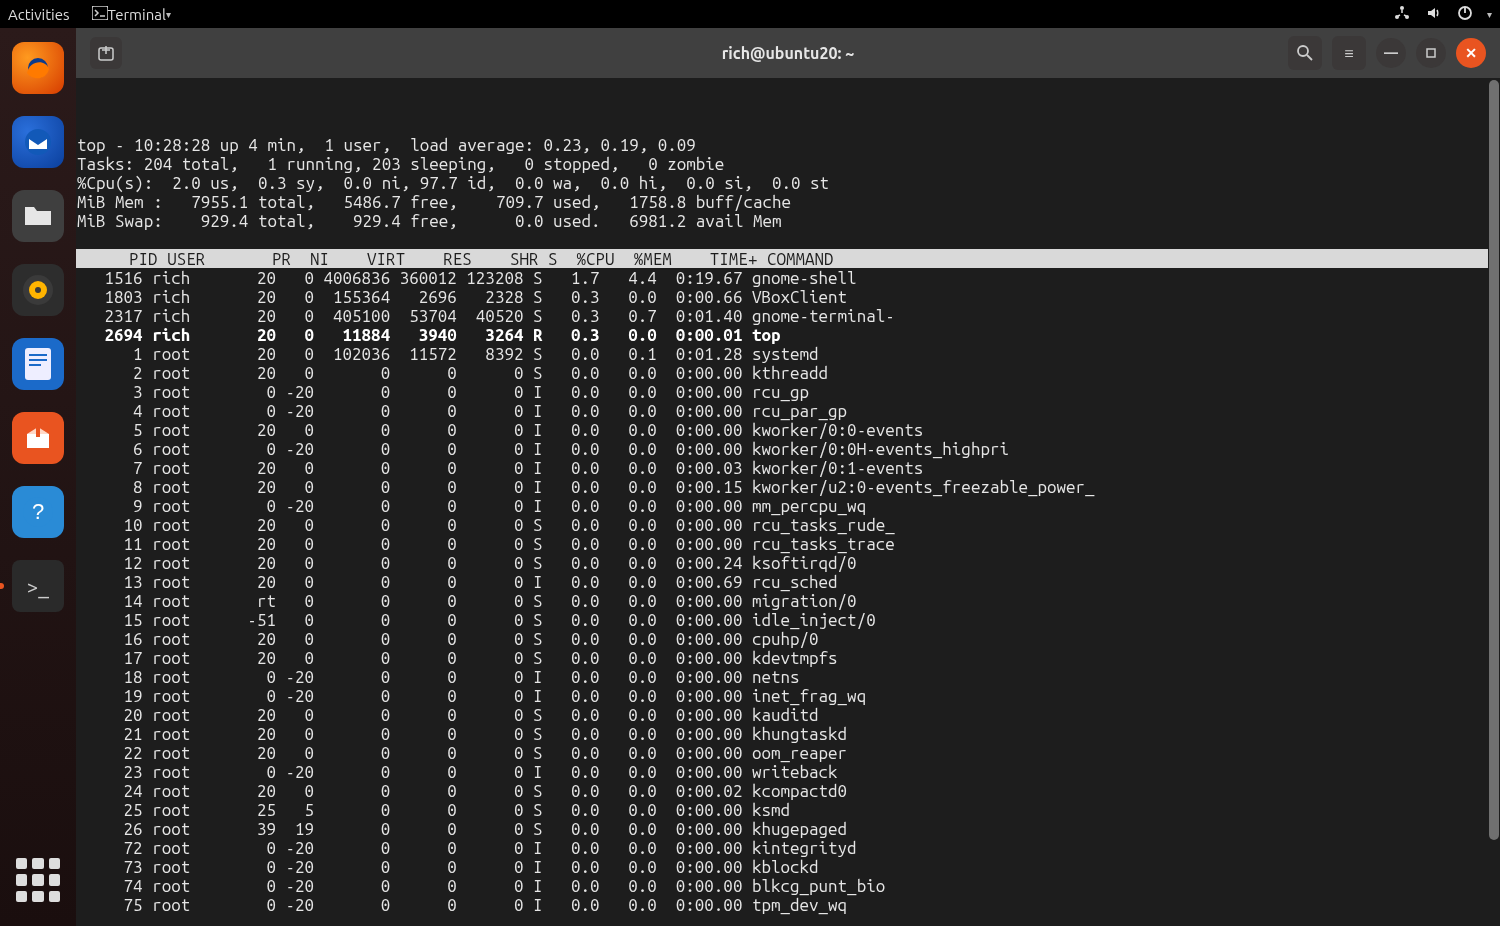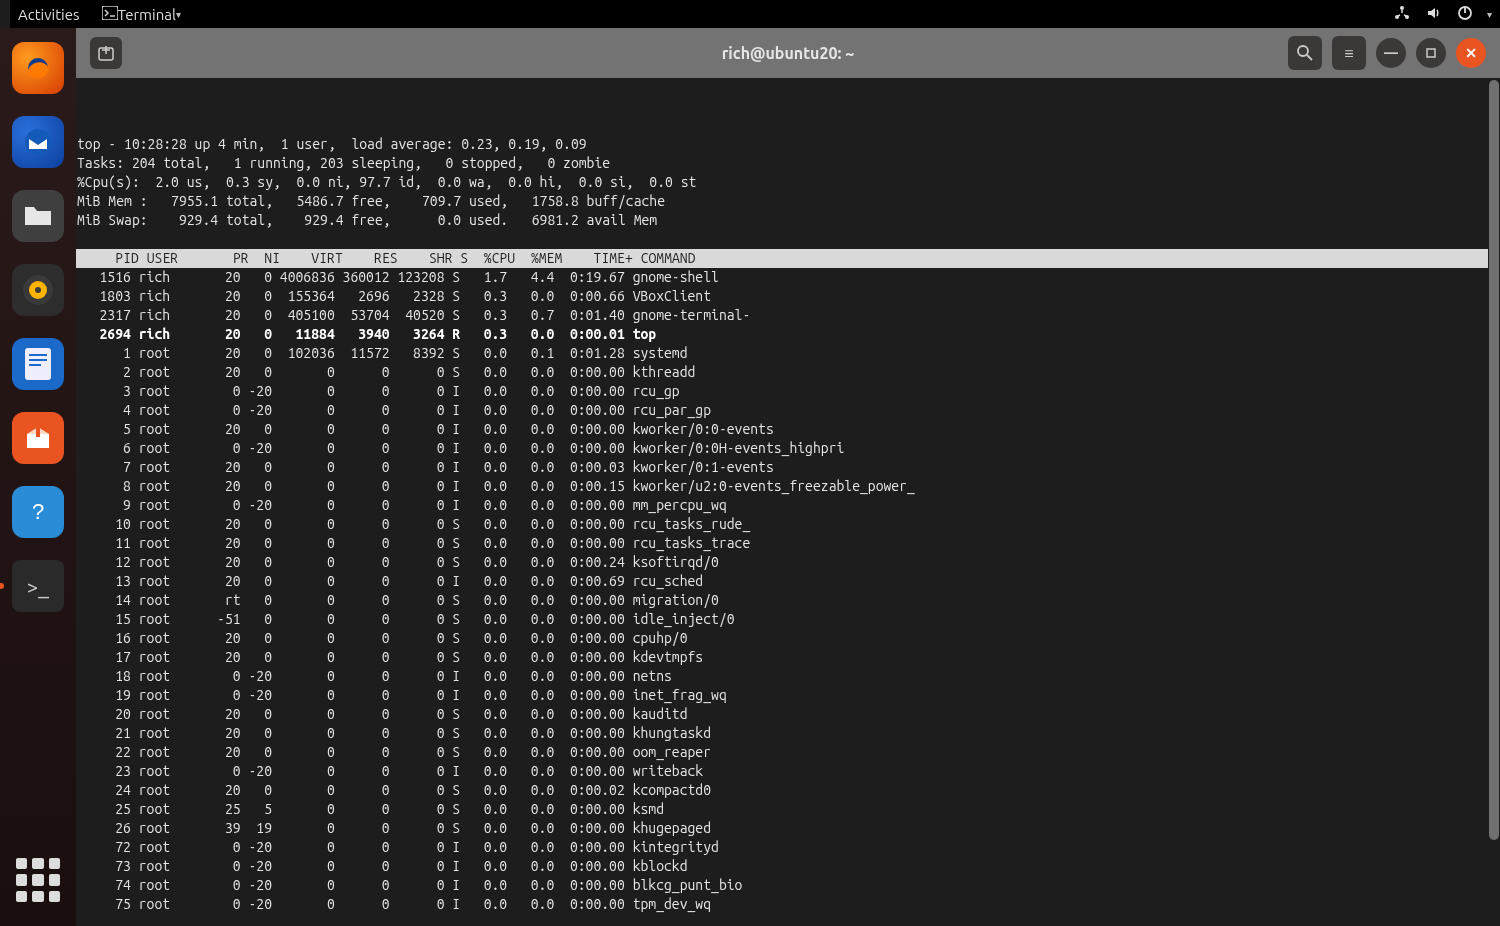--- a/index.html
+++ b/index.html
@@ -14,21 +14,20 @@
   
   #top-panel{
     height:28px;
     background:#000;
     color:#ddd;
     display:flex;
     align-items:center;
     padding:0 8px;
     font-family:Ubuntu,Arial,sans-serif;
     font-size:15px;
-    margin-left:10px;
   }
   #top-panel .left { display:flex;align-items:center;gap:22px;}
   #top-panel .right{ margin-left:auto;display:flex;align-items:center;gap:14px;}
   .app-menu{display:flex;align-items:center;gap:0;}
   .tri{font-size:10px;color:#bbb;}
   .status-icon{color:#ddd;}
   
   #dock{
     position:absolute; left:0; top:28px; bottom:0;
     width:76px;
@@ -60,21 +59,21 @@
   #dock .spacer{flex:1;}
   .app-grid{
     width:44px;height:44px;display:grid;
     grid-template-columns:repeat(3,1fr);grid-template-rows:repeat(3,1fr);
     gap:5px;margin-bottom:24px;
   }
   .app-grid span{background:#ddd;border-radius:2px;}
   
   #titlebar{
     position:absolute;left:76px;right:0;top:28px;height:50px;
-    background:#737373;color:#e6e6e6;
+    background:#404040;color:#e6e6e6;
     display:flex;align-items:center;padding:0 14px;
     font-family:Ubuntu,Arial,sans-serif;font-size:16px;font-weight:600;
   }
   #titlebar .new-tab{
     width:32px;height:32px;border-radius:6px;background:#3b3838;
     display:flex;align-items:center;justify-content:center;margin-right:auto;
     color:#ccc;font-size:18px;
   }
   #titlebar .title{position:absolute;left:50%;transform:translateX(-50%);}
   .win-btn{
@@ -83,27 +82,27 @@
     margin-left:10px;font-size:14px;
   }
   .win-btn.close{background:#e95420;color:#fff;}
   .hamburger{width:34px;height:34px;border-radius:6px;background:#3b3838;
     display:flex;align-items:center;justify-content:center;margin-left:10px;color:#ccc;}
   
   #term{
     position:absolute;left:76px;top:78px;right:0;bottom:0;
     background:#1d1d1d;color:#e6e6e6;
     font-family:"Ubuntu Mono","DejaVu Sans Mono",monospace;
-    line-height:19px;font-size:14px;
+    line-height:19px;font-size:17px;
     white-space:pre;
   }
   #term .summary{padding:0 0 0 1px;}
   #term .hdr{
     background:#d9d9d9;color:#1d1d1d;font-weight:400;
-    padding:0 0 0 8px;width:100%;
+    padding:0 0 0 15px;width:100%;
   }
   .row-highlight{font-weight:700;color:#ffffff;}
   .scrollbar-track{
     position:absolute;right:0;top:0;bottom:0;width:12px;background:#1d1d1d;
   }
   .scrollbar-thumb{
     position:absolute;right:1px;top:2px;width:10px;height:760px;
     background:#707070;border-radius:5px;
   }
 </style>

